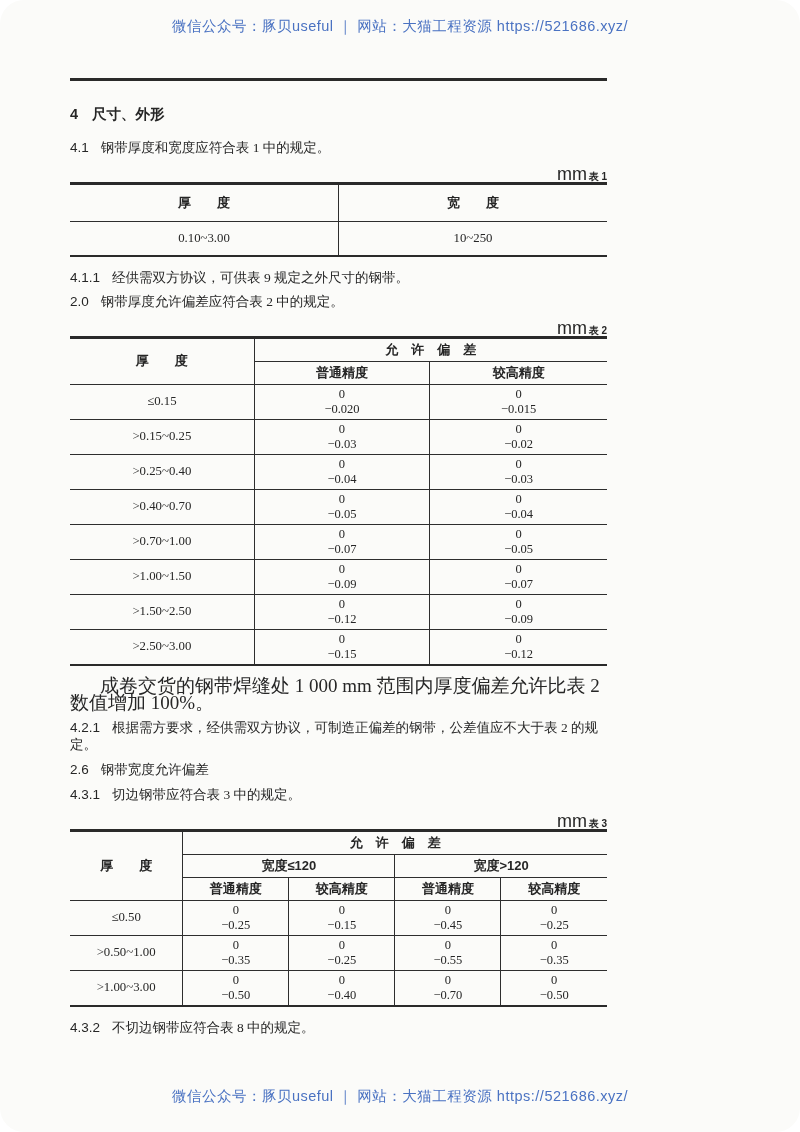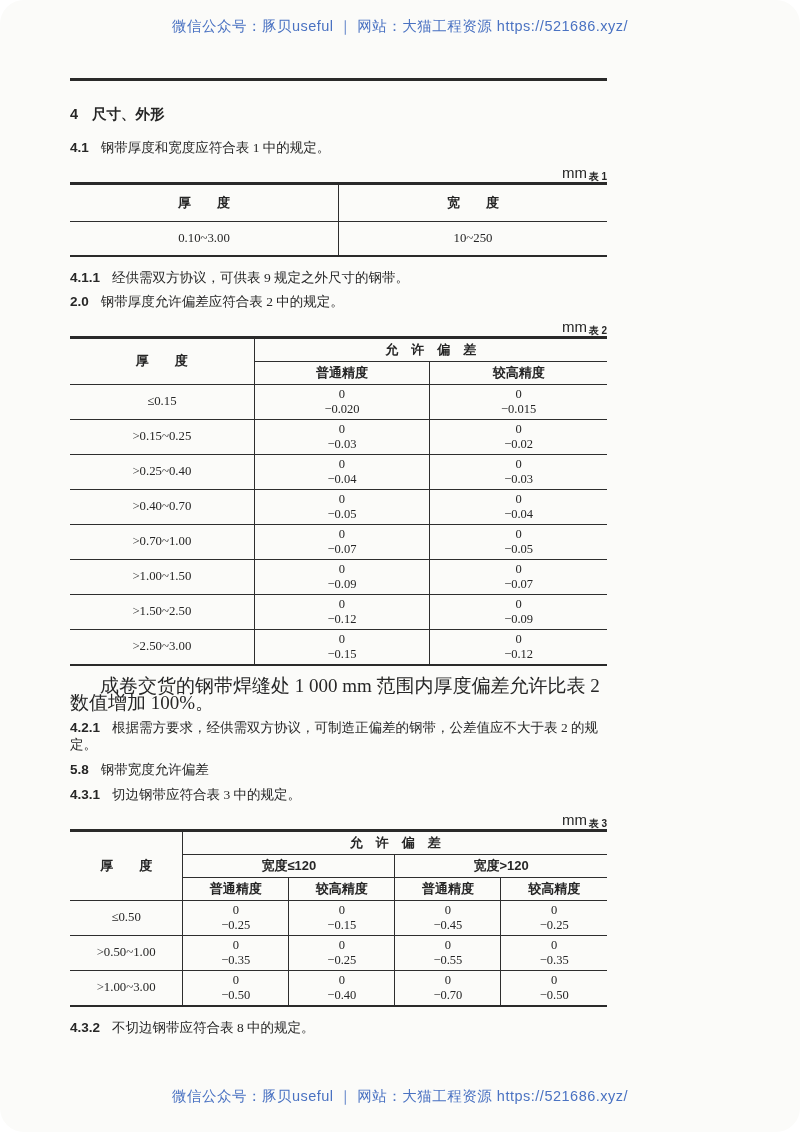--- a/index.html
+++ b/index.html
@@ -32,30 +32,30 @@
     margin:8px 0 6px 0;
   }
   .title-rule{border:none;border-top:3px solid #2a2a2a;margin:0 0 0 0;}
   .section-heading{
     margin:24px 0 0 0;
     font-family:"Liberation Sans","DejaVu Sans",sans-serif;
     font-weight:bold;font-size:14.5px;
   }
   .section-heading .cnum{margin-right:14px;}
   .clause{margin:15px 0 0 0;font-size:13.5px;line-height:17px;}
-  .clause .cnum{font-family:"Liberation Sans","DejaVu Sans",sans-serif;font-weight:bold;margin-right:12px;}
+  .clause .cnum{font-family:"Liberation Sans","DejaVu Sans",sans-serif;font-weight:normal;margin-right:12px;}
   .plain-para{margin:11px 0 0 0;font-size:19px;text-indent:30px;line-height:17px;}
   .tblblock{margin-top:6px;}
   .caprow{position:relative;height:20px;margin-top:6px;}
   .cap{
     position:absolute;left:0;width:100%;text-align:right;
     font-family:"Liberation Sans","DejaVu Sans",sans-serif;
     font-weight:bold;font-size:10px;margin-top:8px;
   }
-  .unit{position:absolute;right:20px;top:2px;font-size:15px;font-family:"Liberation Sans","DejaVu Sans",sans-serif;}
+  .unit{position:absolute;right:20px;top:2px;font-size:18px;font-family:"Liberation Sans","DejaVu Sans",sans-serif;}
   table.gbtable{
     width:100%;border-collapse:collapse;table-layout:fixed;
     border-top:3px solid #2a2a2a;border-bottom:2.5px solid #2a2a2a;
     font-size:12.8px;
   }
   table.gbtable th,table.gbtable td{
     border:1.4px solid #2e2e2e;
     text-align:center;vertical-align:middle;
     padding:2px 2px;
   }
@@ -201,21 +201,21 @@
         </tbody>
       </table>
     </div>
 
     <p class="plain-para">成卷交货的钢带焊缝处 1 000 mm 范围内厚度偏差允许比表 2 数值增加 100%。</p>
 
     <p class="clause" style="margin-top:8px">
       <span class="cnum">4.2.1</span><span>根据需方要求，经供需双方协议，可制造正偏差的钢带，公差值应不大于表 2 的规定。</span>
     </p>
     <p class="clause" style="margin-top:8px">
-      <span class="cnum">5.8</span><span>钢带宽度允许偏差</span>
+      <span class="cnum">2.6</span><span>钢带宽度允许偏差</span>
     </p>
     <p class="clause" style="margin-top:8px">
       <span class="cnum">4.3.1</span><span>切边钢带应符合表 3 中的规定。</span>
     </p>
 
     <div class="tblblock">
       <div class="caprow">
         <span class="cap">表 3</span>
         <span class="unit">mm</span>
       </div>

